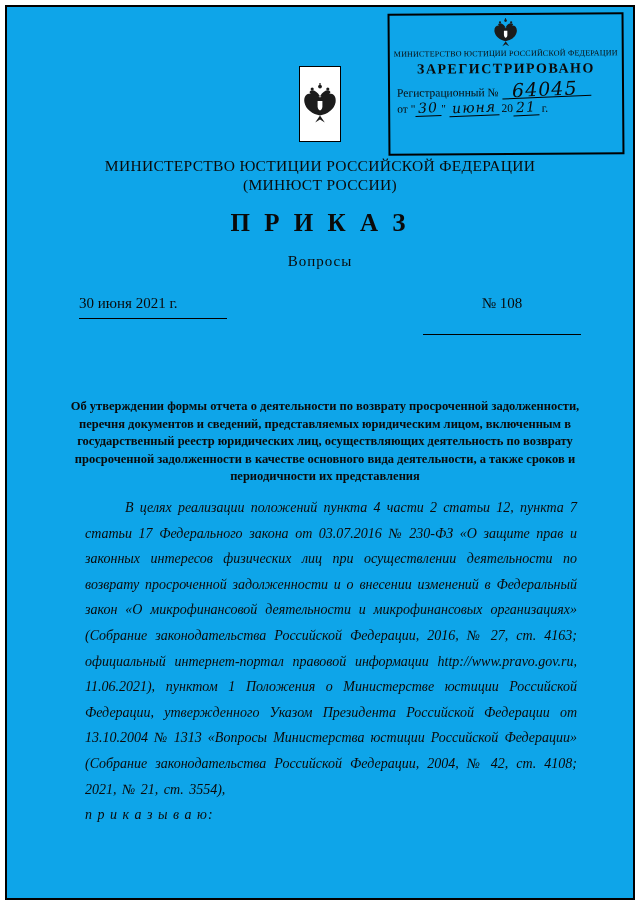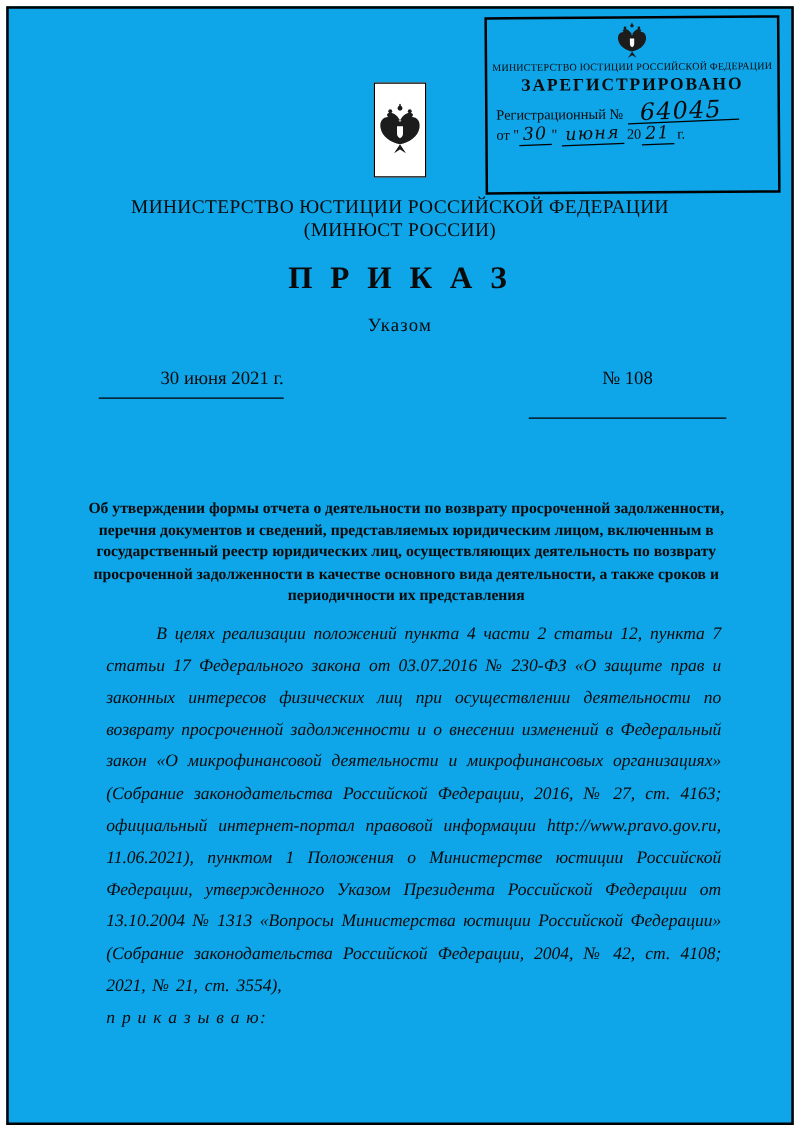--- a/index.html
+++ b/index.html
@@ -104,21 +104,21 @@
     top: 246px; left: 0; width: 100%;
     text-align: center;
     font-size: 15px;
     letter-spacing: 1px;
   }
 
   
   .date-row { position: absolute; top: 288px; left: 0; width: 100%; height: 26px; }
   .date-left {
     position: absolute; left: 72px; width: 148px;
-    text-align: right;
+    text-align: left;
     font-size: 15px;
     border-bottom: 1.5px solid #000;
     padding-bottom: 6px;
   }
   .date-right {
     position: absolute; right: 52px; width: 158px;
     text-align: center;
     font-size: 15px;
     border-bottom: 1.5px solid #000;
     padding-bottom: 22px;
@@ -193,21 +193,21 @@
       </svg>
   </div>
 
   <div class="org-title">
     <div>МИНИСТЕРСТВО ЮСТИЦИИ РОССИЙСКОЙ ФЕДЕРАЦИИ</div>
     <div>(МИНЮСТ РОССИИ)</div>
   </div>
 
   <div class="doc-type">П Р И К А З</div>
 
-  <div class="city">Указом</div>
+  <div class="city">Вопросы</div>
 
   <div class="date-row">
     <span class="date-left">30 июня 2021 г.</span>
     <span class="date-right">№ 108</span>
   </div>
 
   <div class="subject">Об утверждении формы отчета о деятельности по возврату просроченной задолженности, перечня документов и сведений, представляемых юридическим лицом, включенным в государственный реестр юридических лиц, осуществляющих деятельность по возврату просроченной задолженности в качестве основного вида деятельности, а также сроков и периодичности их представления</div>
 
   <div class="body-block">
     <div class="body-paragraph">В целях реализации положений пункта 4 части 2 статьи 12, пункта 7 статьи 17 Федерального закона от 03.07.2016 № 230-ФЗ «О защите прав и законных интересов физических лиц при осуществлении деятельности по возврату просроченной задолженности и о внесении изменений в Федеральный закон «О микрофинансовой деятельности и микрофинансовых организациях» (Собрание законодательства Российской Федерации, 2016, № 27, ст. 4163; официальный интернет-портал правовой информации http://www.pravo.gov.ru, 11.06.2021), пунктом 1 Положения о Министерстве юстиции Российской Федерации, утвержденного Указом Президента Российской Федерации от 13.10.2004 № 1313 «Вопросы Министерства юстиции Российской Федерации» (Собрание законодательства Российской Федерации, 2004, № 42, ст. 4108; 2021, № 21, ст. 3554),</div>

